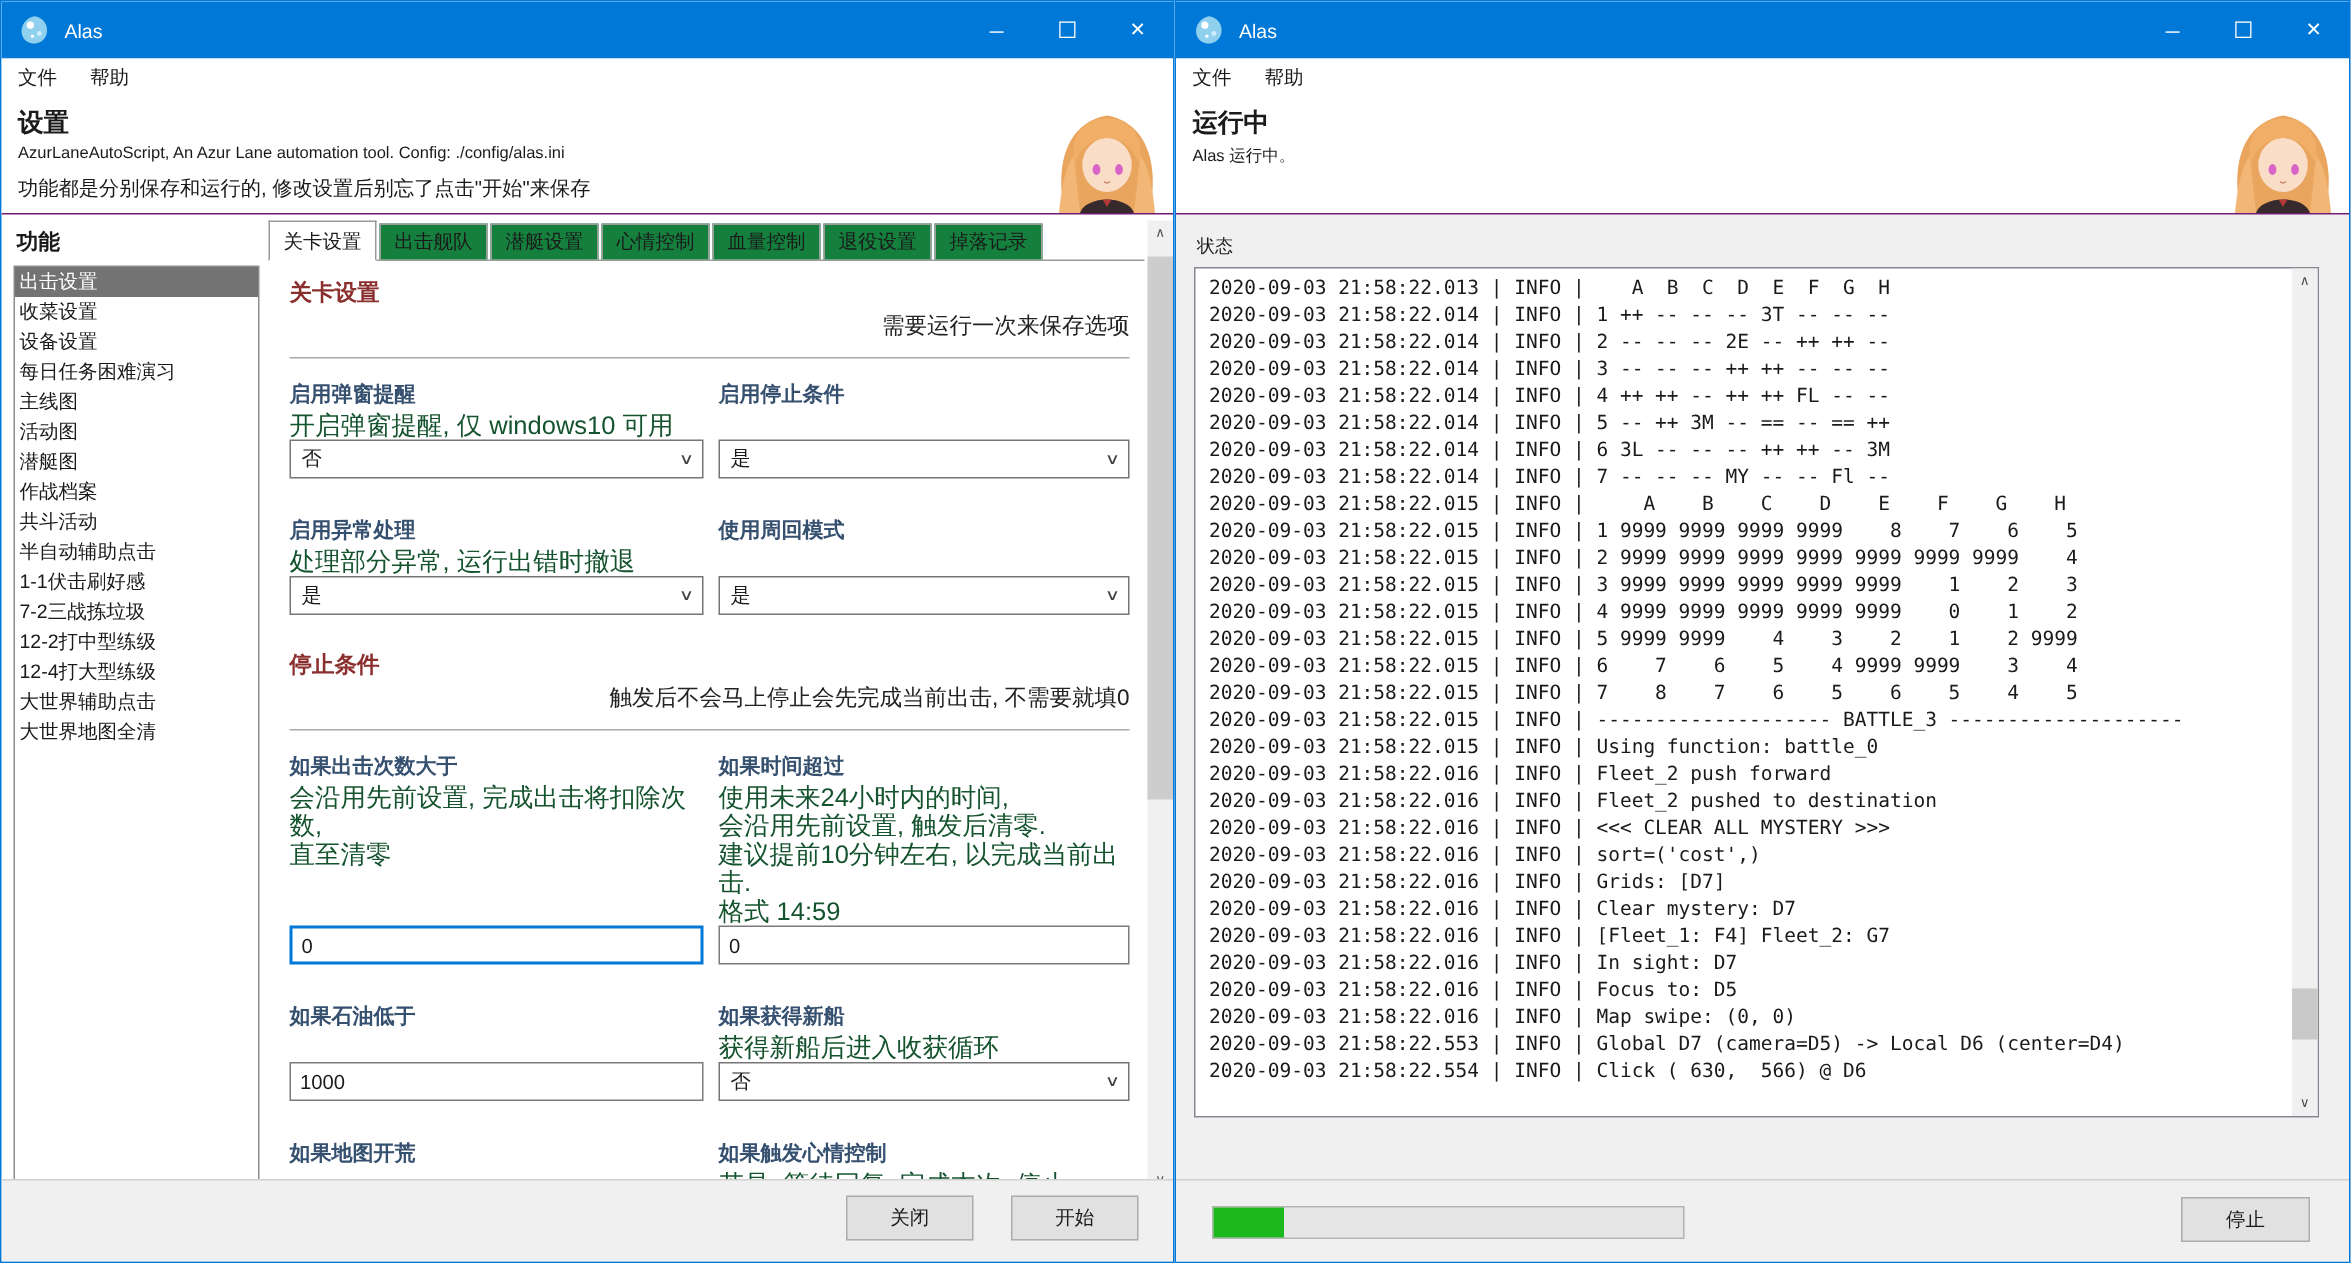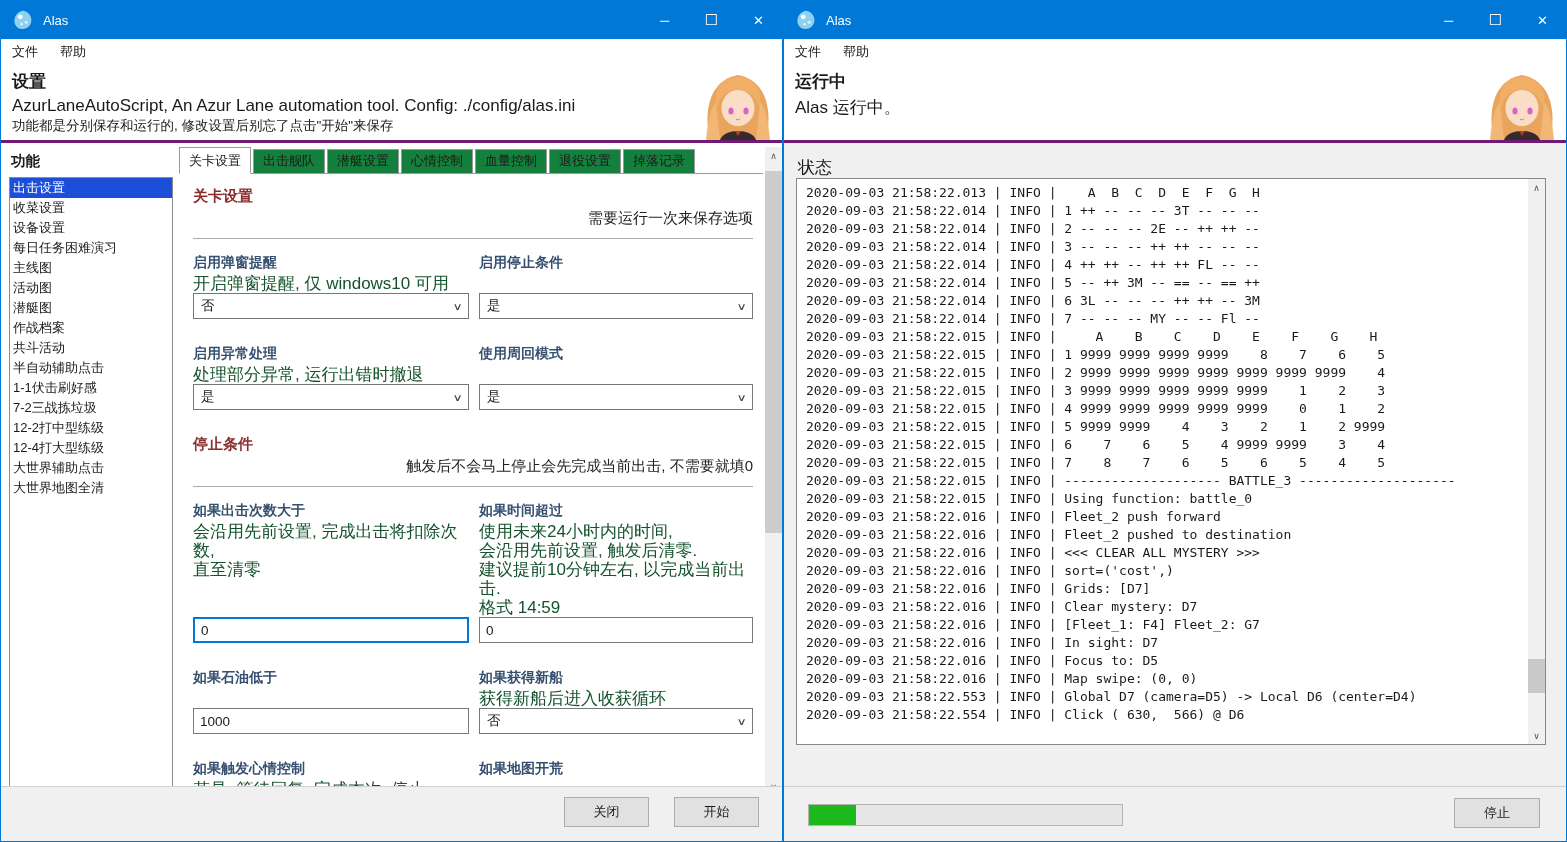--- a/index.html
+++ b/index.html
@@ -17,32 +17,32 @@
   .title-text { margin-left:9px; font-size:13px; }
   .win-controls { margin-left:auto; height:100%; display:flex; }
   .win-btn { width:47px; height:100%; display:flex; align-items:center; justify-content:center;
              color:#fff; font-size:13px; }
   .win-btn.max { font-size:15px; }
 
   
   .menubar { position:absolute; left:0; top:38px; right:0; height:25px; background:#fff;
              display:flex; align-items:center; gap:22px; padding-left:11px; font-size:13px; }
   .header { position:absolute; left:0; top:63px; right:0; height:79px; background:#fff;
-            border-bottom:3px solid #701a75; }
+            border-bottom:1px solid #701a75; }
   .header-title { position:absolute; left:11px; top:6px;  font-size:17px; font-weight:bold; }
-  .header-l1    { position:absolute; left:11px; top:32px; font-size:17px; }
+  .header-l1    { position:absolute; left:11px; top:32px; font-size:11px; }
   .header-l2    { position:absolute; left:11px; top:53px; font-size:13.5px; }
   .avatar { position:absolute; right:8px; bottom:0; width:72px; height:72px; }
 
   
   .sidebar-title { position:absolute; left:10px; top:151px; font-size:14.5px; font-weight:bold; }
   .listbox { position:absolute; left:8px; top:176px; width:164px; height:611px;
              background:#fff; border:1px solid #888e93; overflow:hidden; }
   .sb-item { height:20px; line-height:20px; padding-left:3px; font-size:13px; white-space:nowrap; }
-  .sb-item.sel { background:#1d4ed8; color:#fff; }
+  .sb-item.sel { background:#737373; color:#fff; }
 
   
   .tabbar { position:absolute; left:178px; top:146px; right:19px; height:27px;
             display:flex; align-items:flex-end; border-bottom:1px solid #9a9a9a; }
   .tab { height:24px; line-height:22px; padding:0 9px; font-size:13px; background:#15803d;
          border:1px solid #9a9a9a; border-bottom:none; margin-right:2px; white-space:nowrap; }
   .tab.active { height:27px; line-height:26px; background:#fff; position:relative; z-index:2;
                 margin-bottom:-1px; border-bottom:1px solid #fff; }
 
   
@@ -76,21 +76,21 @@
   .bottombar { position:absolute; left:0; right:0; bottom:0; height:55px; background:#f0f0f0;
                border-top:1px solid #d0d0d0; }
   .btn { position:absolute; top:10px; height:30px; background:#e1e1e1; border:1px solid #adadad;
          font-size:13px; display:flex; align-items:center; justify-content:center; }
   #btn-close { right:133px; width:85px; }
   #btn-start { right:23px;  width:85px; }
   #btn-stop  { right:26px;  width:86px; top:11px; }
 
   
   .right-body { position:absolute; left:0; top:142px; right:0; bottom:0; background:#f0f0f0; }
-  .status-label { position:absolute; left:14px; top:155px; font-size:17px; }
+  .status-label { position:absolute; left:14px; top:155px; font-size:12px; }
   .log-panel { position:absolute; left:12px; top:177px; width:750px; height:567px;
                background:#fff; border:1px solid #828790; }
   .log-lines { position:absolute; left:0; top:0; right:17px; bottom:0; overflow:hidden;
                padding:5px 4px 0 9px; font-family:"DejaVu Sans Mono","Liberation Mono",monospace;
                font-size:13px; }
   .logline { height:18px; line-height:18px; white-space:pre; }
   #log-scroll { right:0; top:0; height:565px; background:#f0f0f0; }
   #log-scroll .scroll-thumb { top:480px; height:34px; background:#c9c9c9; }
 
   .progressbar { position:absolute; left:24px; top:17px; width:315px; height:22px;
@@ -233,25 +233,25 @@
           <div class="flabel">如果获得新船</div>
           <div class="fdesc">获得新船后进入收获循环</div>
           <div class="fselect">
             <span>否</span>
             <span class="chev">∨</span>
           </div>
         </div>
       </div>
       <div class="frow">
         <div class="fcell">
+          <div class="flabel">如果地图开荒</div>
+        </div>
+        <div class="fcell">
           <div class="flabel">如果触发心情控制</div>
           <div class="fdesc">若是, 等待回复, 完成本次, 停止</div>
-        </div>
-        <div class="fcell">
-          <div class="flabel">如果地图开荒</div>
         </div>
       </div>
     </div>
 
   <div class="vscroll" id="main-scroll">
     <div class="scroll-arrow up">∧</div>
     <div class="scroll-thumb"></div>
     <div class="scroll-arrow down">∨</div>
   </div>
 

